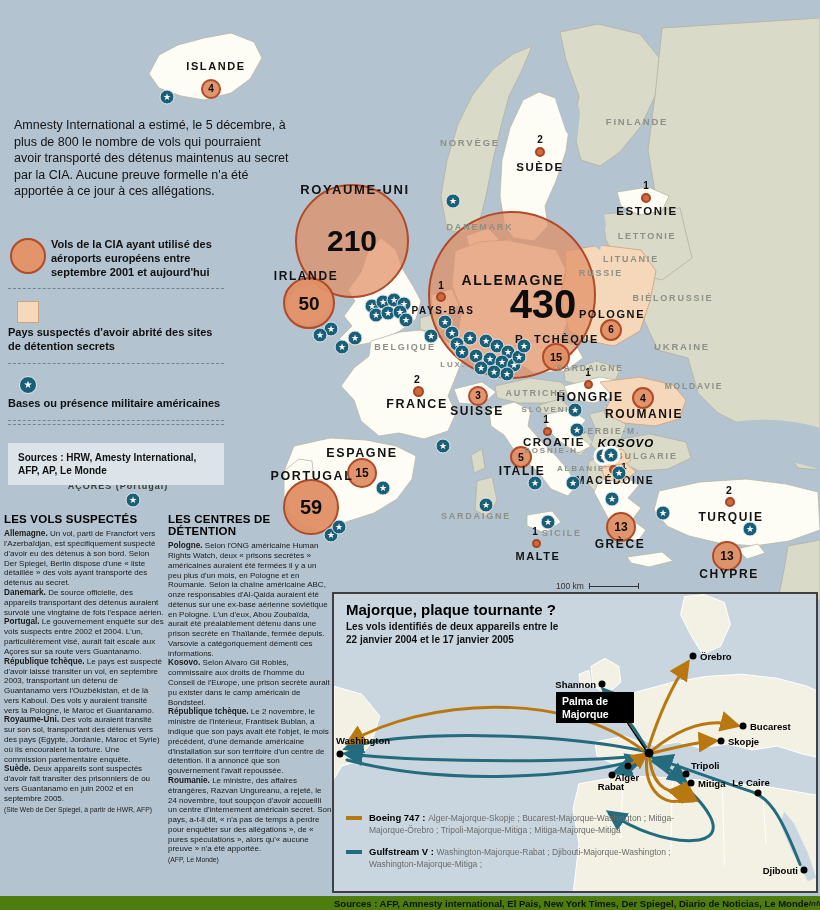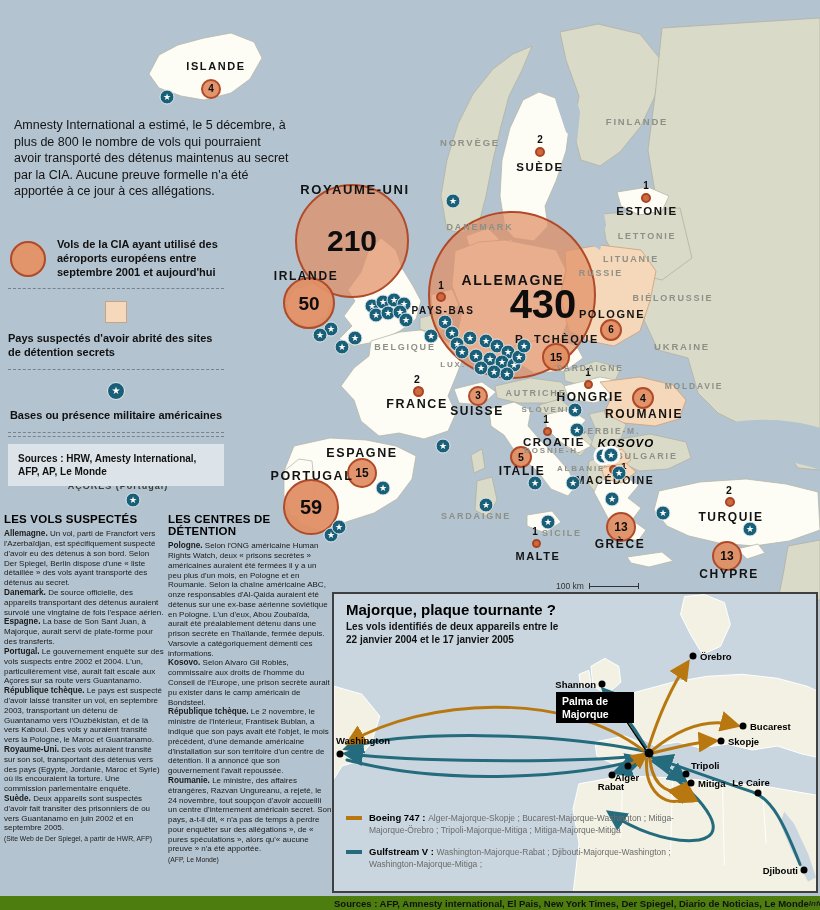--- a/index.html
+++ b/index.html
@@ -22,29 +22,29 @@
   .flight-dot{position:absolute;border-radius:50%;background:#cf6a3e;border:2px solid #a84424;box-sizing:border-box;}
   .flight-value{position:absolute;transform:translate(-50%,-50%);font-weight:bold;color:#0d0d0d;line-height:1;}
   .star-badge{position:absolute;width:13px;height:13px;transform:translate(-50%,-50%);
       background:#1a5f78;border:1px solid #e3ebef;border-radius:50%;color:#fff;
       font-size:9px;line-height:12px;text-align:center;}
   .star-badge.ring{box-shadow:0 0 0 2px #fff;}
 
   
   #intro{position:absolute;left:14px;top:117px;width:276px;font-size:12.5px;line-height:1.32;color:#141414;}
   #legend{position:absolute;left:8px;top:228px;width:216px;}
-  .legend-item{display:flex;gap:9px;align-items:center;padding:10px 0 9px;}
+  .legend-item{display:flex;gap:3px;align-items:flex-start;padding:10px 0 9px;}
   .legend-item + .legend-item{border-top:1px dashed #76838d;flex-direction:column;}
   .legend-text{font-weight:bold;font-size:11px;line-height:1.25;color:#101010;}
   .icon-cell{width:40px;flex:none;display:flex;justify-content:center;}
   .icon-circle{width:36px;height:36px;border-radius:50%;background:#e2946a;border:2px solid #b04a28;box-sizing:border-box;}
   .icon-square{width:20px;height:20px;background:#f6d8ba;border:1px solid #c9a585;margin-top:2px;}
   .icon-star{position:static;transform:none;width:16px;height:16px;line-height:15px;font-size:10px;margin-top:2px;}
   .legend-sep{border-top:1px dashed #76838d;border-bottom:1px dashed #76838d;height:3px;}
-  #legend-sources{background:#dde4e9;padding:8px 10px;margin-top:7px;font-weight:bold;font-size:10px;line-height:1.3;}
+  #legend-sources{background:#dde4e9;padding:8px 10px;margin-top:18px;font-weight:bold;font-size:10px;line-height:1.3;}
 
   
   .text-col{position:absolute;top:513px;}
   #col-vols{left:4px;width:160px;}
   #col-centres{left:168px;width:164px;}
   .text-col h3{margin:0 0 4px;font-size:11.5px;letter-spacing:.2px;color:#000;}
   .text-col p{margin:0;font-size:8px;line-height:1.22;color:#1a1a1a;}
   .text-col p b{font-size:8.2px;}
   .footnote{font-size:6.8px;color:#222;margin-top:2px;}
 
@@ -310,21 +310,20 @@
 <div id="scalebar">
   <span>100 km</span>
   <span class="sb-line"></span>
 </div>
 
 <div class="text-col" id="col-vols">
   <h3>LES VOLS SUSPECTÉS</h3>
   <div id="vols-entries">
       <p><b>Allemagne. </b>Un vol, parti de Francfort vers l'Azerbaïdjan, est spécifiquement suspecté d'avoir eu des détenus à son bord. Selon Der Spiegel, Berlin dispose d'une « liste détaillée » des vols ayant transporté des détenus au secret.</p>
       <p><b>Danemark. </b>De source officielle, des appareils transportant des détenus auraient survolé une vingtaine de fois l'espace aérien.</p>
-      <p><b>Espagne. </b>La base de Son Sant Juan, à Majorque, aurait servi de plate-forme pour des transferts.</p>
       <p><b>Portugal. </b>Le gouvernement enquête sur des vols suspects entre 2002 et 2004. L'un, particulièrement visé, aurait fait escale aux Açores sur sa route vers Guantanamo.</p>
       <p><b>République tchèque. </b>Le pays est suspecté d'avoir laissé transiter un vol, en septembre 2003, transportant un détenu de Guantanamo vers l'Ouzbékistan, et de là vers Kaboul. Des vols y auraient transité vers la Pologne, le Maroc et Guantanamo.</p>
       <p><b>Royaume-Uni. </b>Des vols auraient transité sur son sol, transportant des détenus vers des pays (Egypte, Jordanie, Maroc et Syrie) où ils encouraient la torture. Une commission parlementaire enquête.</p>
       <p><b>Suède. </b>Deux appareils sont suspectés d'avoir fait transiter des prisonniers de ou vers Guantanamo en juin 2002 et en septembre 2005.</p>
     </div>
   <div class="footnote">(Site Web de Der Spiegel, à partir de HWR, AFP)</div>
 </div>
 <div class="text-col" id="col-centres">
   <h3>LES CENTRES DE DÉTENTION</h3>
   <div id="centres-entries">

